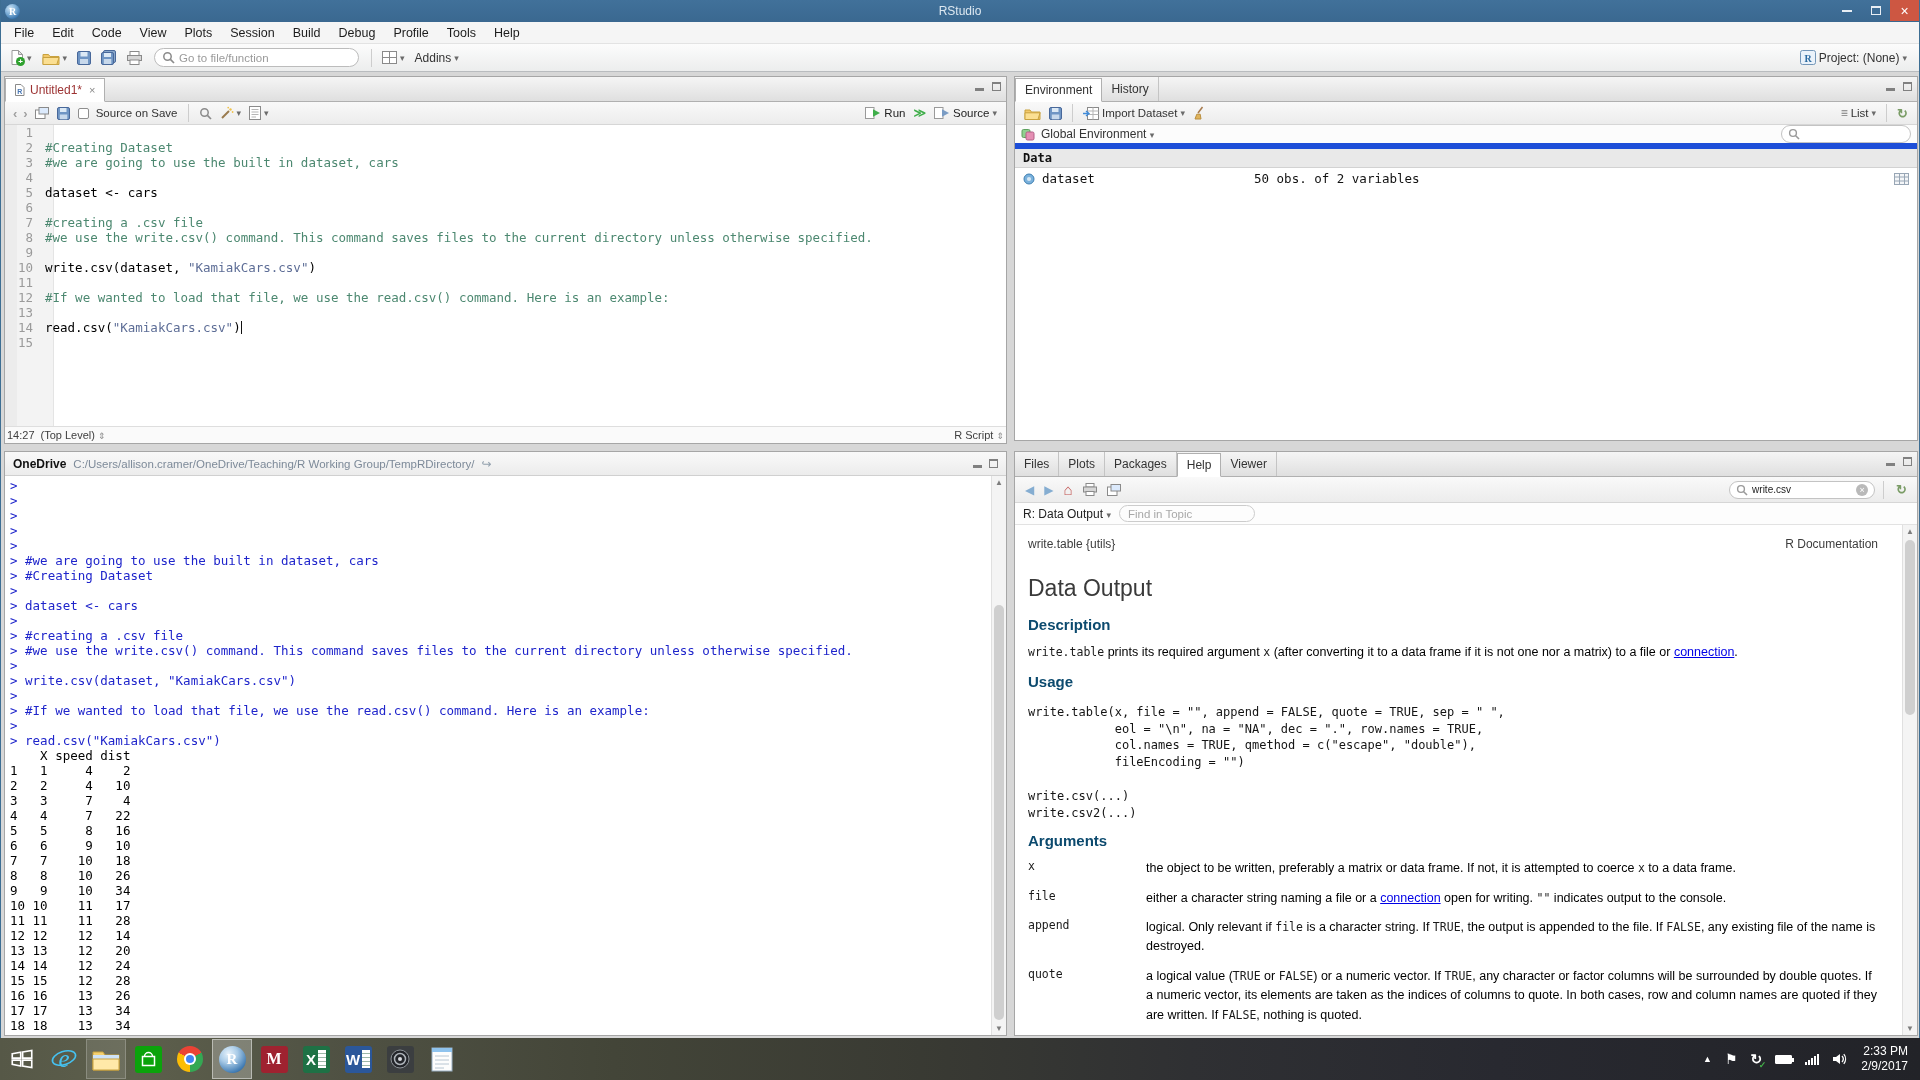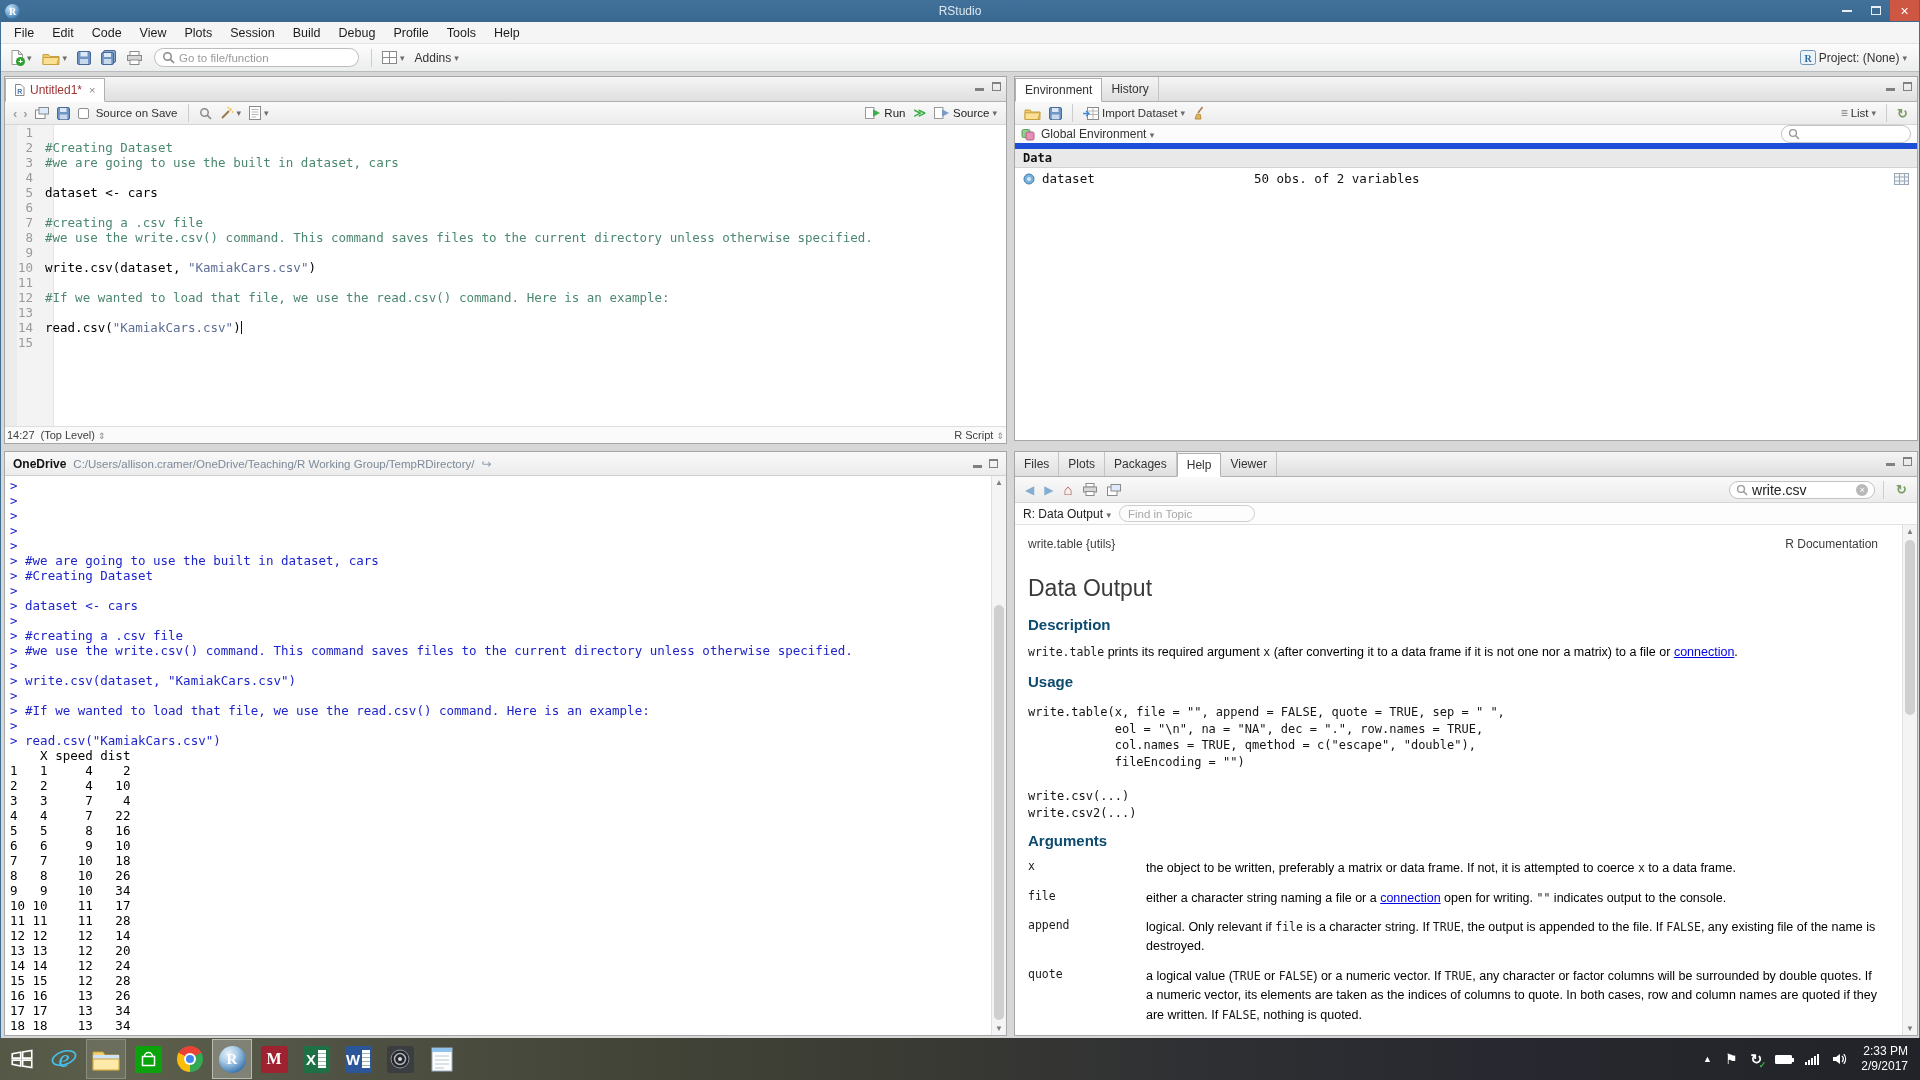--- a/index.html
+++ b/index.html
@@ -80,21 +80,21 @@
 
   
   .vscroll { position:absolute; right:0; top:24px; bottom:0; width:15px; background:#f4f4f4; border-left:1px solid #e0e0e0; }
   .vscroll .sarr { position:absolute; left:0; width:14px; text-align:center; font-size:8px; color:#7d7d7d; }
   .sarr-up { top:2px; } .sarr-dn { bottom:2px; }
   .sthumb { position:absolute; left:2px; width:10px; background:#cfcfcf; border-radius:5px; }
 
   
   .genv-bar { height:24px; background:#fcfcfc; border-bottom:6px solid #1d4ed8; display:flex; align-items:center; padding:0 6px; gap:6px; font-size:12px; color:#333; }
   .searchbox { display:flex; align-items:center; gap:4px; background:#fff; border:1px solid #c3c3c3; border-radius:10px; height:18px; padding:0 6px; }
-  .searchbox input { border:none; outline:none; font-size:14px; color:#222; background:transparent; width:100px; }
+  .searchbox input { border:none; outline:none; font-size:10px; color:#222; background:transparent; width:100px; }
   .searchbox input::placeholder { color:#a8a8a8; }
   .env-spacer { flex:1; }
   .env-section { height:19px; background:#e9e9e9; border-bottom:1px solid #d2d2d2; font:bold 12px "DejaVu Sans Mono",monospace; color:#111; padding:2px 8px; }
   .env-row { height:21px; display:flex; align-items:center; font:12.5px "DejaVu Sans Mono",monospace; color:#111; padding:0 8px; gap:7px; }
   .env-name { width:205px; }
   .env-sum { flex:1; }
 
   
   .help-toolbar { height:26px; background:linear-gradient(#f9f9f9,#ececec); border-bottom:1px solid #d6d6d6; display:flex; align-items:center; padding:0 6px; gap:2px; }
   .navarr { font-size:12px; color:#85add1; padding:0 4px; }

